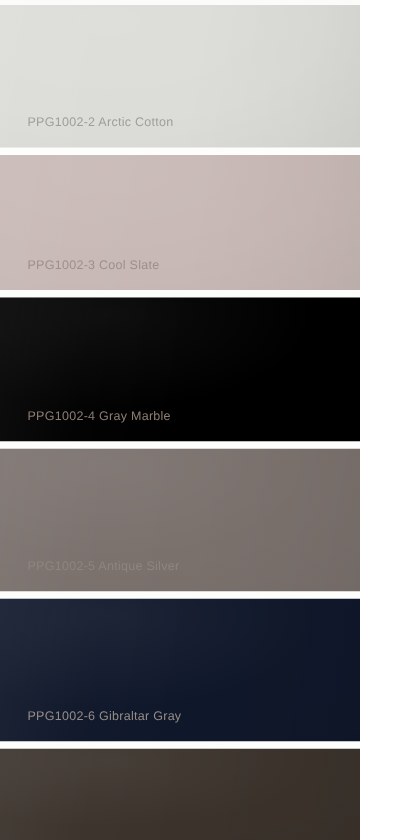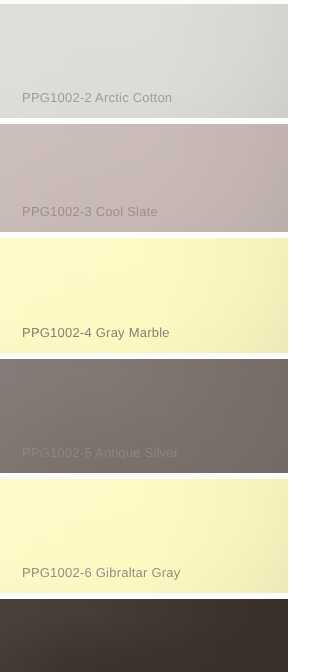--- a/index.html
+++ b/index.html
@@ -51,21 +51,21 @@
       radial-gradient(125% 145% at 30% 12%,
         rgba(255,255,255,0.05) 0%,
         rgba(255,255,255,0.00) 46%,
         rgba(0,0,0,0.035) 100%);
     mix-blend-mode: normal;
   }
 
   .swatch-label {
     position: relative;
     z-index: 2;
-    font-size: 13px;
+    font-size: 10px;
     line-height: 1;
     letter-spacing: 0.22px;
     padding-left: 22px;
     padding-bottom: 14px;
     white-space: nowrap;
     font-family: "Liberation Sans", sans-serif;
     text-rendering: geometricPrecision;
     -webkit-font-smoothing: antialiased;
   }
 
@@ -88,26 +88,26 @@
 <div id="palette-strip" style="background: rgb(253, 253, 251);">
     <div class="top-edge" style="height: 4px;"></div>
     <div class="swatch" style="background: rgb(220, 220, 216); height: 114px;">
       <div class="swatch-label" style="color: rgb(158, 158, 154);">PPG1002-2 Arctic Cotton</div>
     </div>
     <div class="swatch-gap" style="height: 6px;"></div>
     <div class="swatch" style="background: rgb(200, 185, 182); height: 108px;">
       <div class="swatch-label" style="color: rgb(156, 144, 136); margin-top: 28px;">PPG1002-3 Cool Slate</div>
     </div>
     <div class="swatch-gap" style="height: 6px;"></div>
-    <div class="swatch" style="background: #fef9c3; height: 115px; align-items: flex-end;">
+    <div class="swatch" style="background: #000000; height: 115px; align-items: flex-end;">
       <div class="swatch-label" style="color: rgb(141, 126, 117);">PPG1002-4 Gray Marble</div>
     </div>
     <div class="swatch-gap" style="height: 6px;"></div>
     <div class="swatch" style="background: rgb(122, 113, 109); height: 114px;">
       <div class="swatch-label" style="color: rgb(142, 133, 127);">PPG1002-5 Antique Silver</div>
     </div>
     <div class="swatch-gap" style="height: 6px;"></div>
-    <div class="swatch" style="background: #fef9c3; height: 114px;">
+    <div class="swatch" style="background: #0f172a; height: 114px;">
       <div class="swatch-label" style="color: rgb(149, 141, 134);">PPG1002-6 Gibraltar Gray</div>
     </div>
     <div class="swatch-gap" style="height: 6px;"></div>
     <div class="swatch" style="background: rgb(58, 50, 43); height: 82px;"></div>
   </div>
 
 </body></html>

